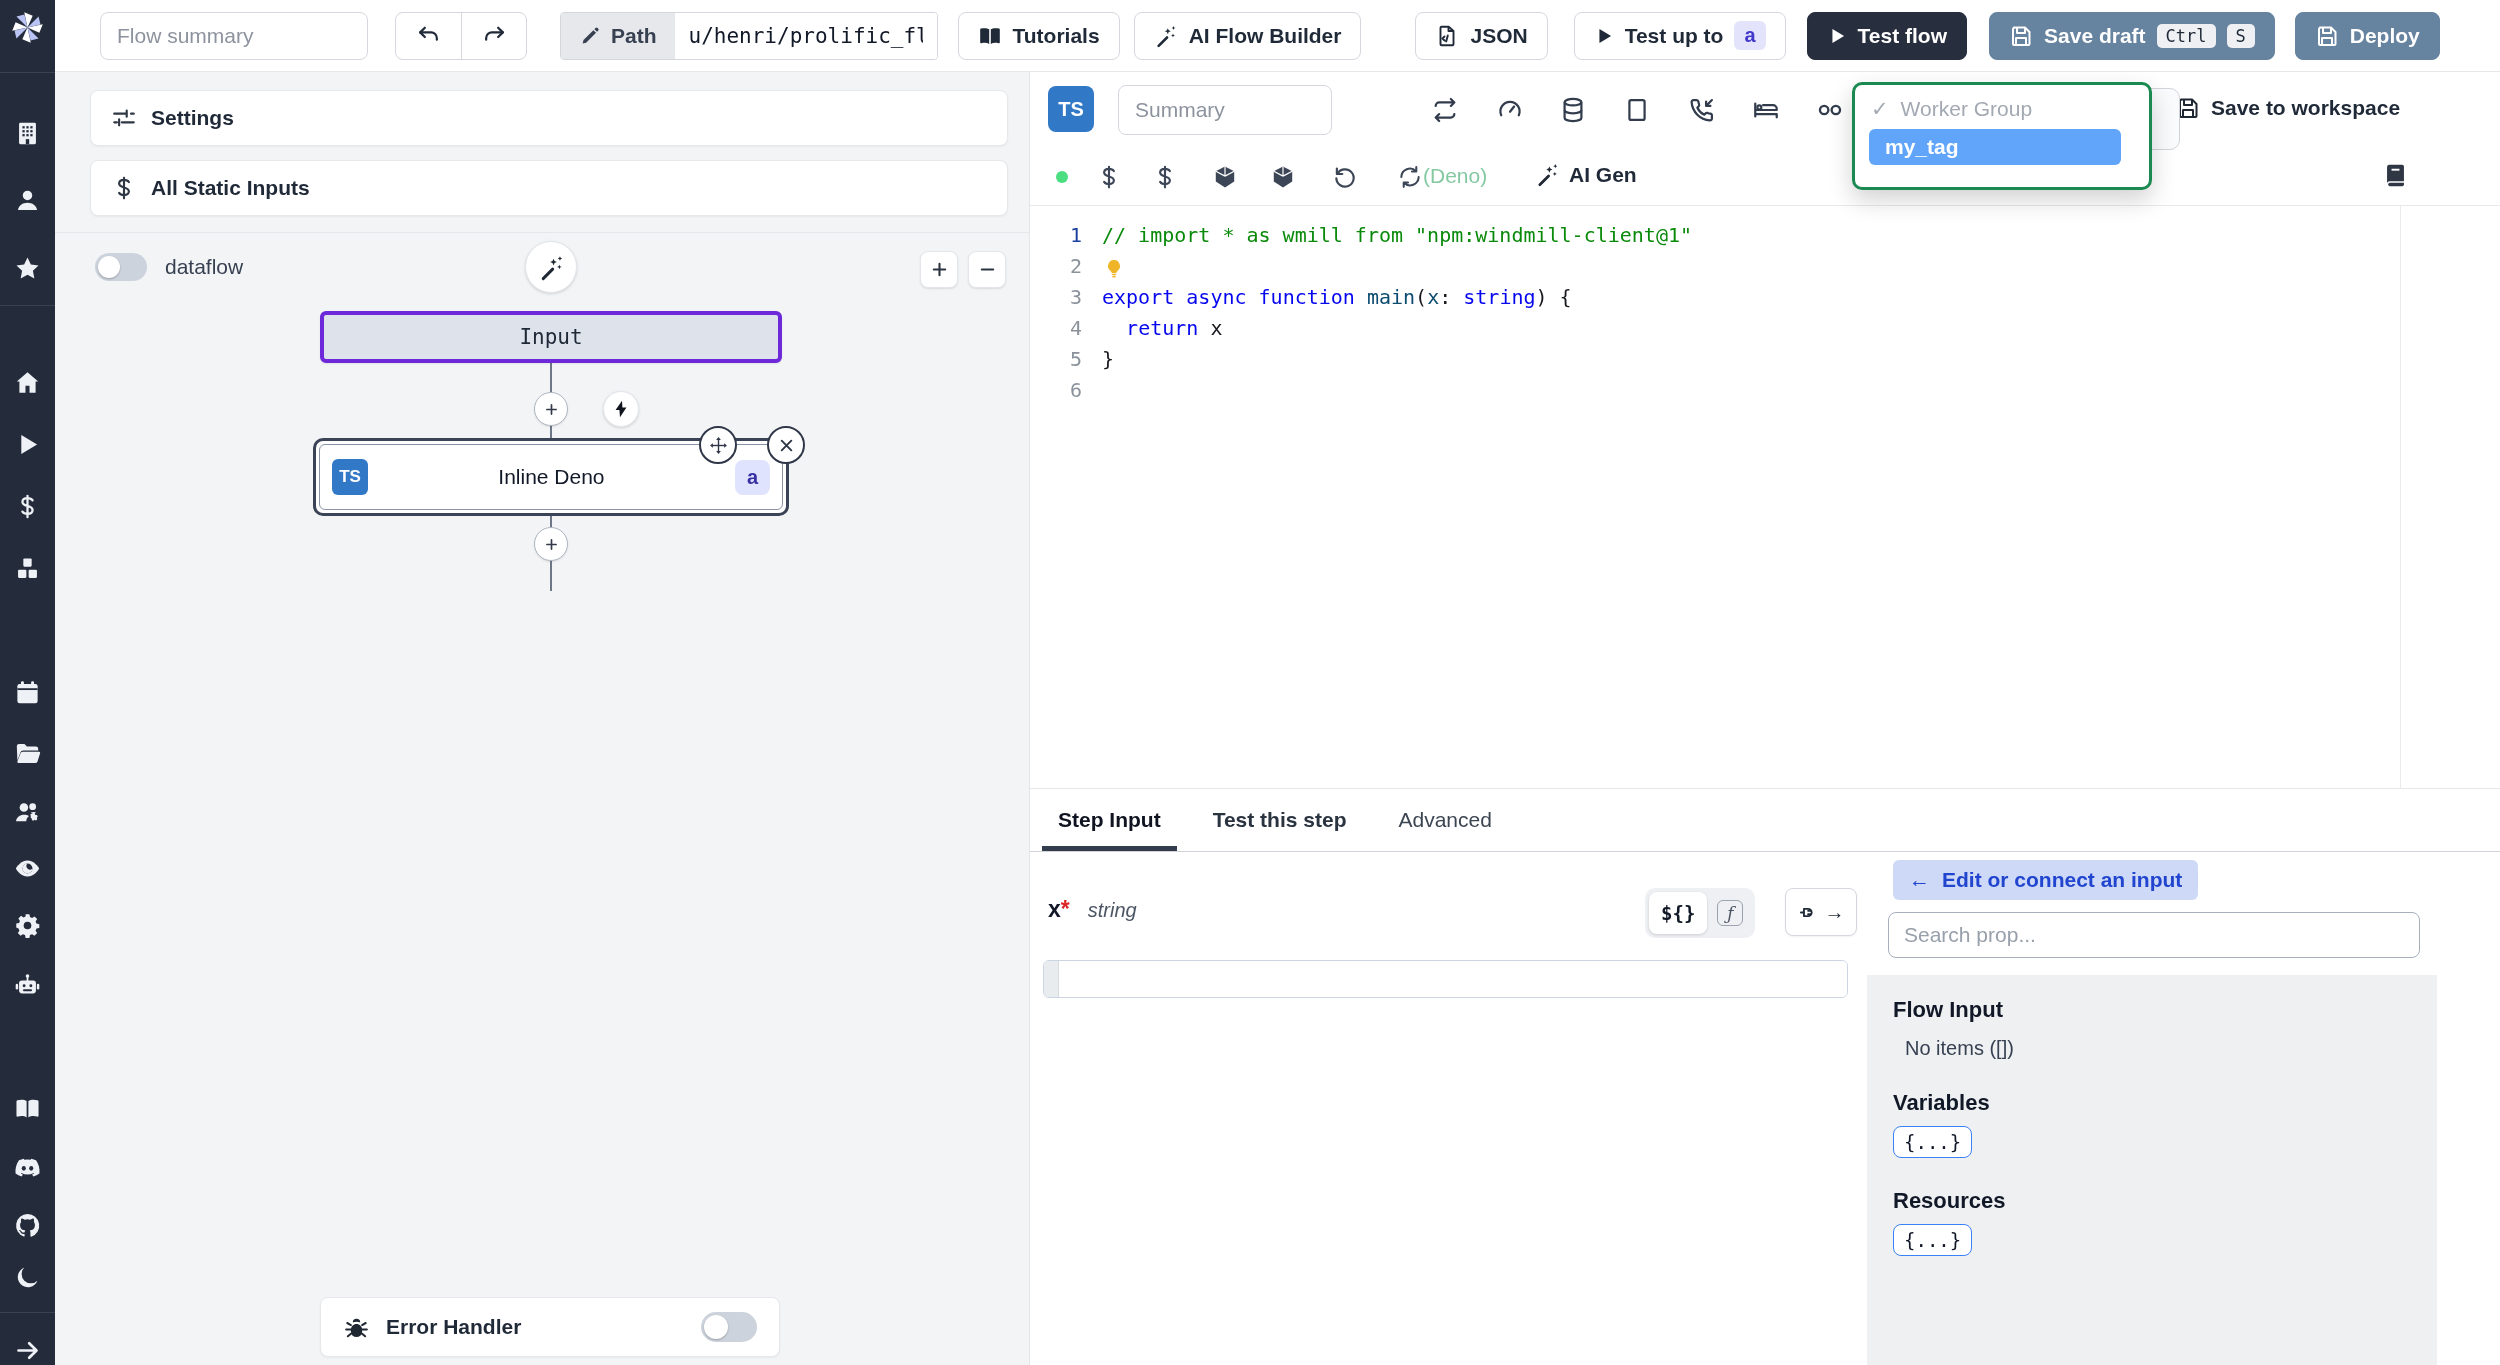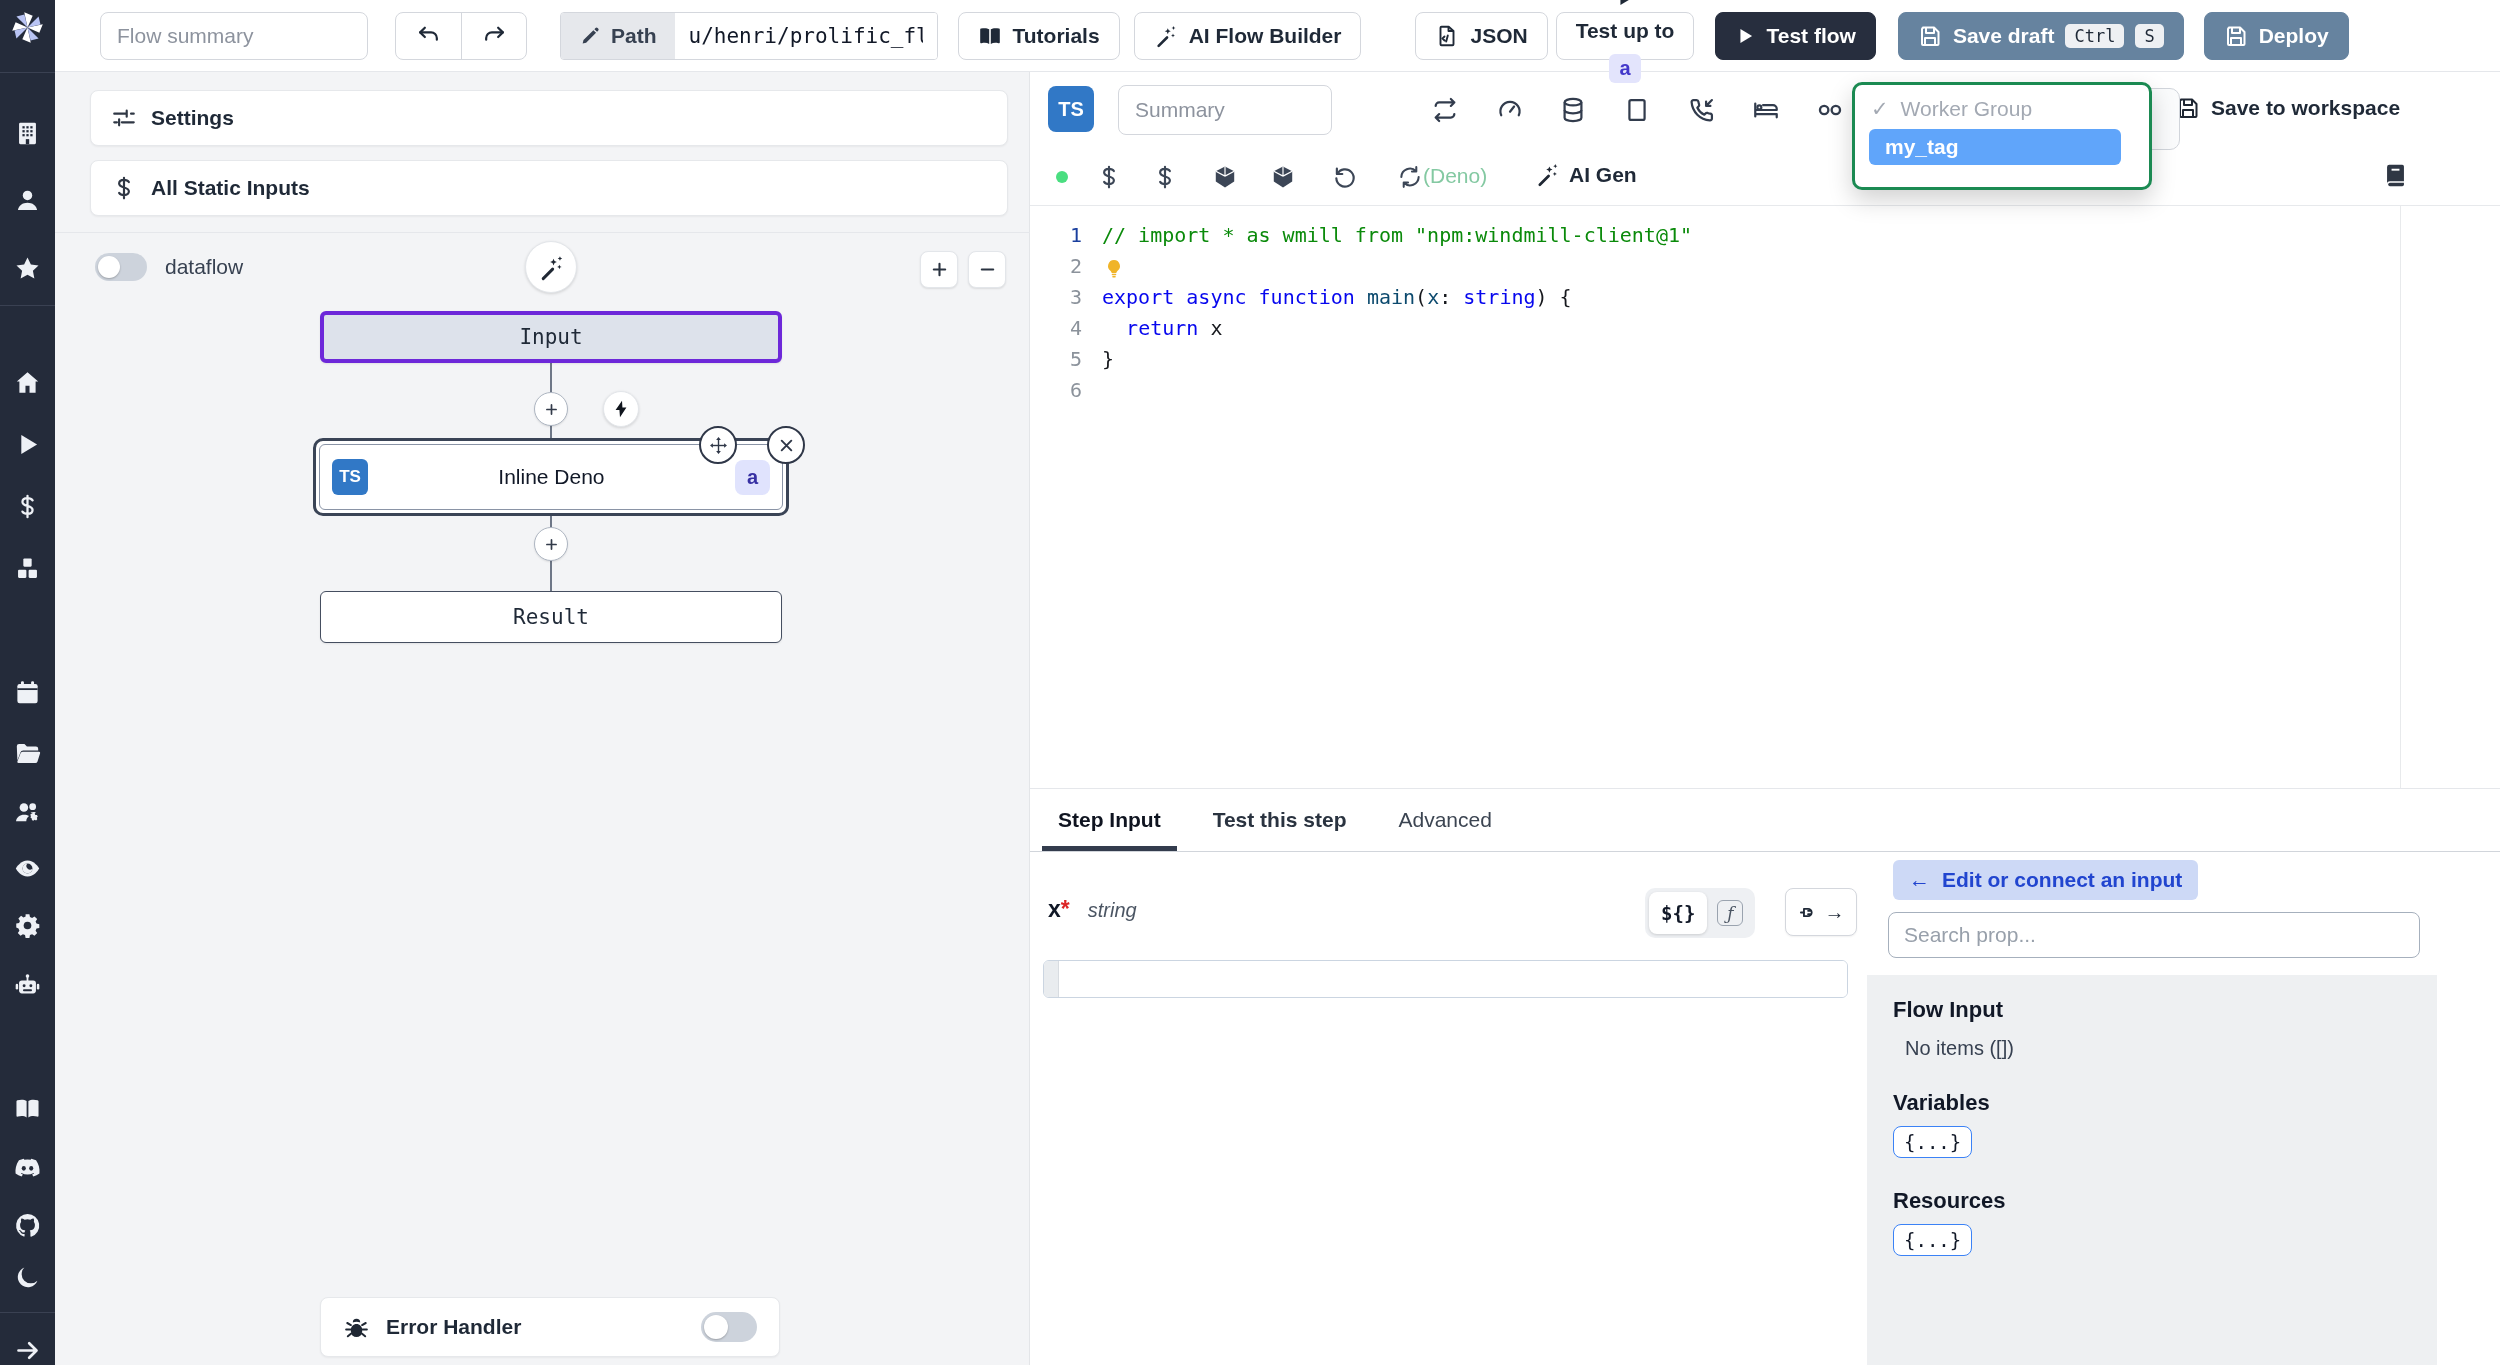--- a/index.html
+++ b/index.html
@@ -32,21 +32,21 @@
     font-size:21px; font-weight:600; color:#374151; cursor:pointer; }
   #path-label-seg .ic { width:22px; height:22px; color:#374151; }
   #path-value-input { width:262px; border:none; outline:none; padding:0 14px;
     font:21px "DejaVu Sans Mono", monospace; color:#111827; }
   .tb-btn { display:inline-flex; align-items:center; justify-content:center; gap:11px; height:48px; padding:0 19px;
     border:1px solid #d4d7dd; border-radius:8px; background:#fff; font-size:21px; font-weight:600; color:#1f2937; cursor:pointer; }
   .tb-btn .ic { width:24px; height:24px; color:#1f2937; }
   #btn-tutorials { margin-left:20px; }
   #btn-aiflow { margin-left:14px; }
   #btn-json { margin-left:54px; }
-  #btn-testupto { margin-left:8px;flex-direction:column; }
+  #btn-testupto { margin-left:26px; }
   .mini-badge { background:#e3e4fc; color:#4338ca; font-weight:700; font-size:20px; border-radius:6px; padding:3px 10px; }
   #btn-testflow { margin-left:21px; background:#272e3e; border-color:#272e3e; color:#fff; }
   #btn-testflow .ic { color:#fff; }
   #btn-savedraft { margin-left:22px; background:#66839f; border-color:#66839f; color:#fff; }
   #btn-savedraft .ic, #btn-deploy .ic { color:#fff; }
   #btn-deploy { margin-left:20px; background:#66839f; border-color:#66839f; color:#fff; }
   .kbd { background:#eef0f3; border-radius:5px; padding:2px 9px; font:17px "DejaVu Sans Mono", monospace; color:#1f2937; }
 
   
   #flow-panel { position:absolute; left:55px; top:72px; width:975px; height:1293px; background:#f3f4f6; border-right:1px solid #e3e5e8; }
@@ -613,23 +613,20 @@
       <div class="plus-circle" style="left:479px;top:294px" data-name="insert-step-button">
         <span class="ic" data-name="plus-icon">
             <svg viewBox="0 0 24 24">
               <g fill="none" stroke="currentColor" stroke-width="2.4" stroke-linecap="round">
                 <path d="M12 5.5v13M5.5 12h13"></path>
               </g>
             </svg>
           </span>
       </div>
 
-      <div class="node" id="node-result" data-name="result-node">
-        <span data-name="result-node-label">Result</span>
-      </div>
 
       <div id="error-handler" data-name="error-handler-card">
         <span class="ic" data-name="bug-icon">
             <svg viewBox="0 0 24 24">
               <g fill="currentColor">
                 <path d="M12 8.8c2.8 0 5 2.2 5 5v1.7a5 5 0 01-10 0v-1.7c0-2.8 2.2-5 5-5z"></path>
                 <path d="M8.7 7.5a3.3 3.3 0 116.6 0 8.4 8.4 0 00-6.6 0z"></path>
               </g>
               <g fill="none" stroke="currentColor" stroke-width="1.8" stroke-linecap="round">
                 <path d="M7 9.8L3.8 8M17 9.8L20.2 8M6.8 13.8H2.8M17.2 13.8h4M7.3 17.4l-3 2.4M16.7 17.4l3 2.4"></path>

